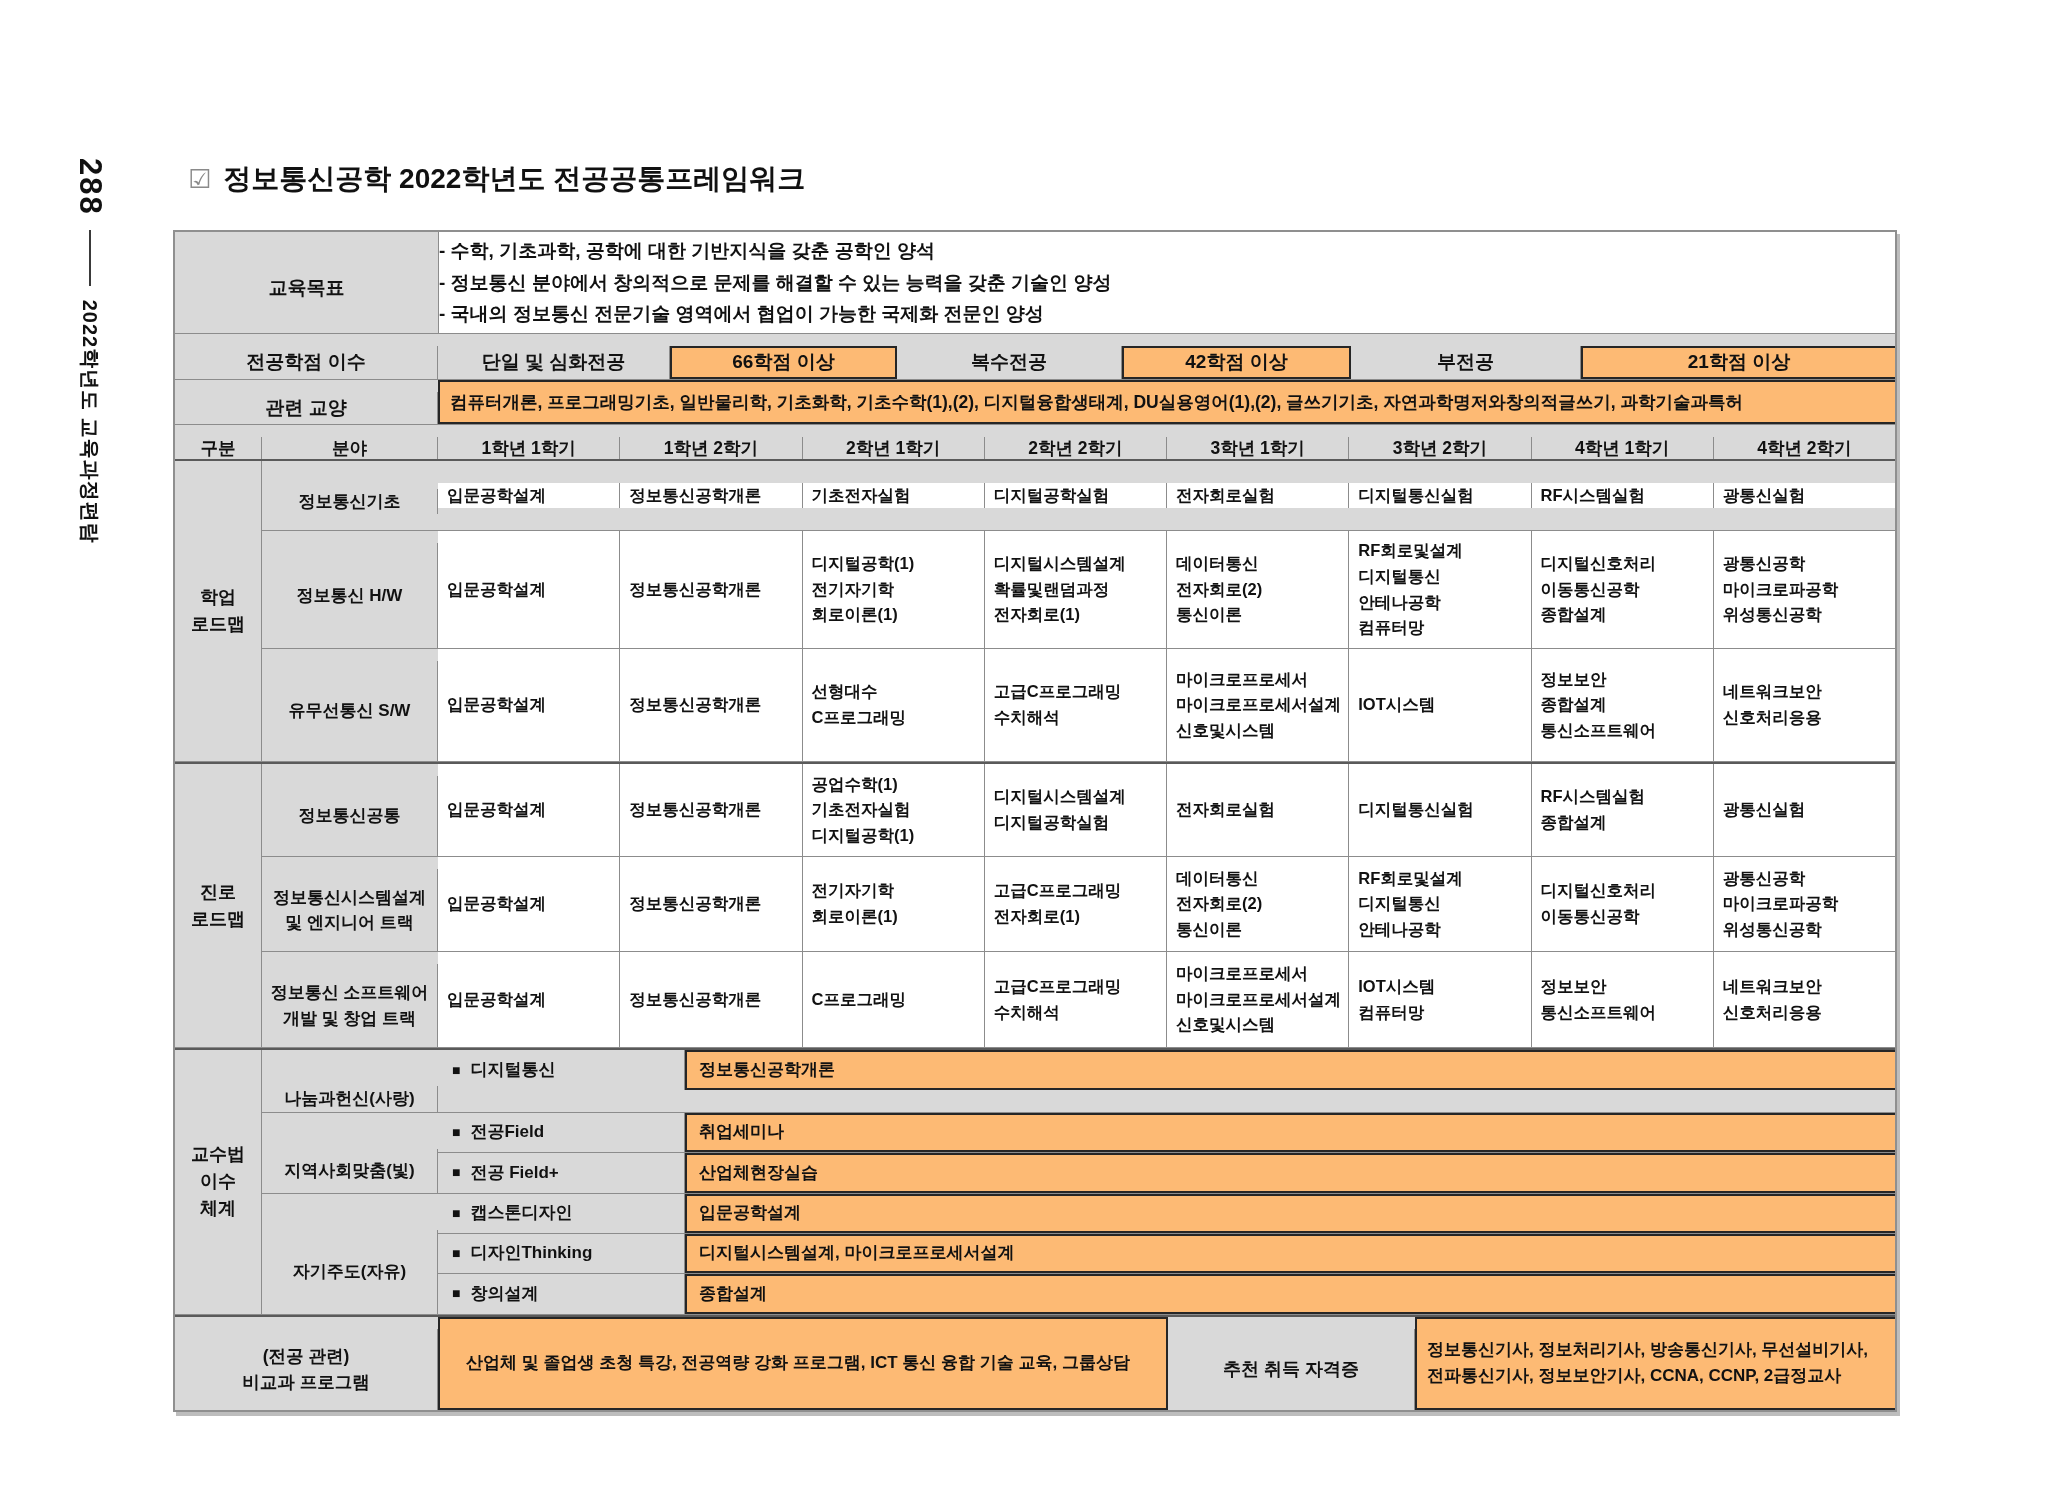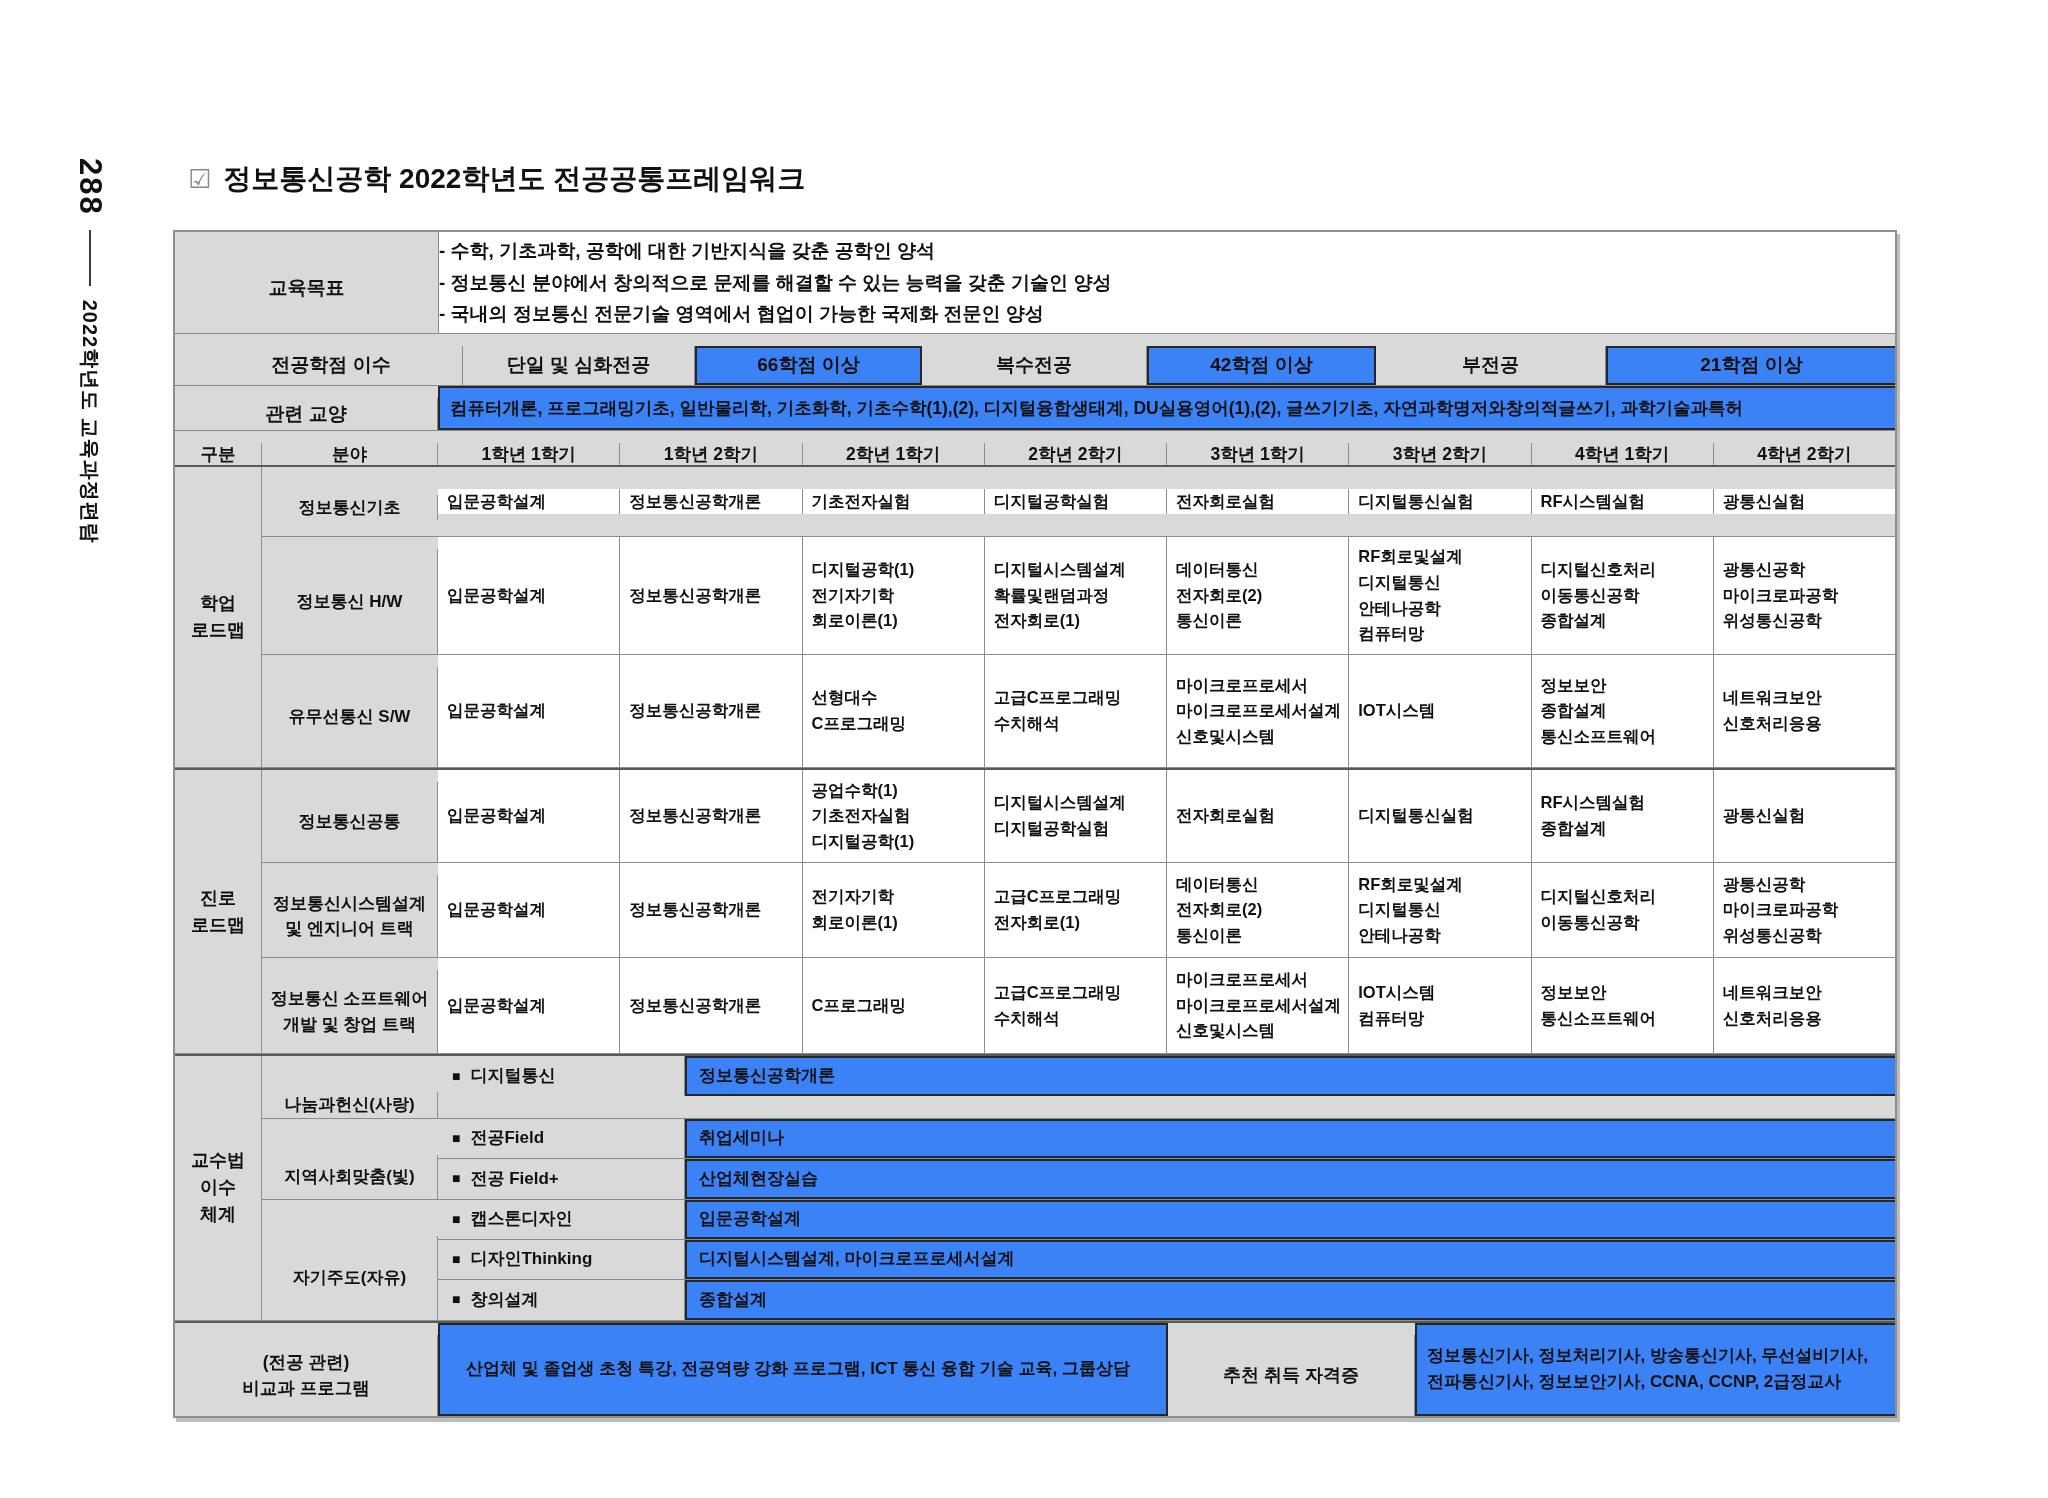--- a/index.html
+++ b/index.html
@@ -30,28 +30,28 @@
   .tbl *{box-sizing:border-box;}
   .row{display:flex;width:100%;border-bottom:1px solid #8c8c8c;}
   .row:last-child{border-bottom:none;}
   .cell{border-right:1px solid #8c8c8c;display:flex;align-items:center;}
   .cell:last-child{border-right:none;}
   .gray{background:#d9d9d9;}
   .white{background:#ffffff;}
   .cc{justify-content:center;text-align:center;margin-top:12px;}
   .lc{justify-content:flex-start;text-align:left;padding-left:9px;padding-right:4px;}
   .pre{white-space:pre-line;}
-  .boxed{border:2px solid #262626;background:#3b82f6;}
+  .boxed{border:2px solid #262626;background:#fdba74;}
   .sep-top{border-top:2px solid #5a5a5a;}
   
   .r-goals{height:102px;}
   .r-goals .label{width:263px;}
   .r-goals .content{flex:1;background:#fff;border-left:1px solid #8c8c8c;
     display:flex;flex-direction:column;justify-content:center;font-size:19px;line-height:1.65;}
-  .r-credits{height:52px;font-size:19px;padding-left:25px;}
+  .r-credits{height:46px;font-size:19px;}
   .r-credits .label{width:263px;}
   .cw1{width:232px;}.cw2{width:227px;}.cw3{width:225px;}.cw4{width:229px;}.cw5{width:230px;}
   .cflex{flex:1;}
   .r-liberal{height:45px;}
   .r-liberal .label{width:263px;font-size:19px;}
   .r-liberal .content{flex:1;font-size:17.5px;padding-left:10px;}
   
   .r-gridhead{height:36px;font-size:17.5px;border-bottom:2px solid #5a5a5a;}
   .gh-gubun{width:87px;}
   .gh-bunya{width:176px;}

